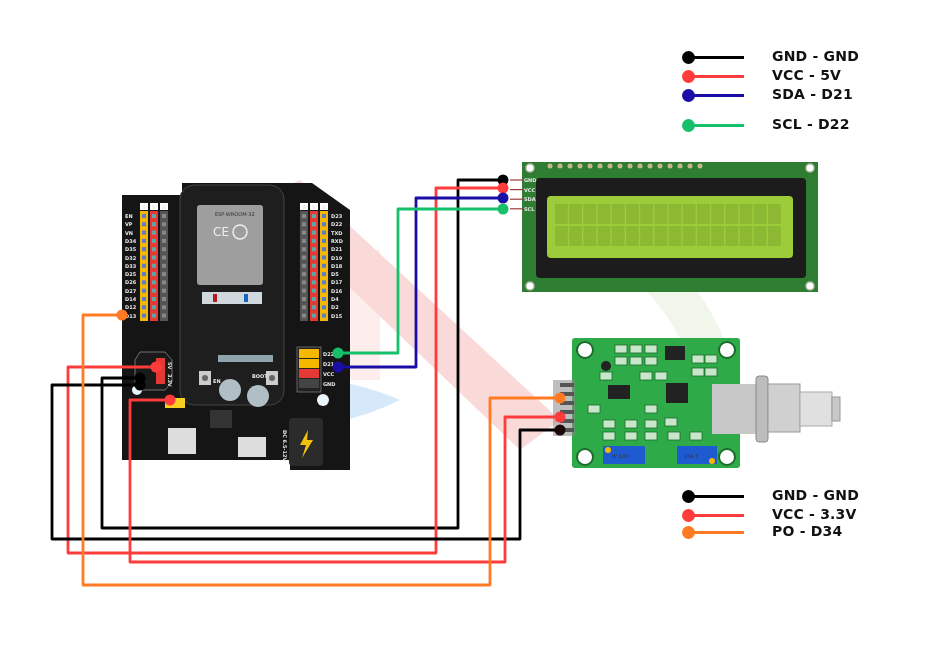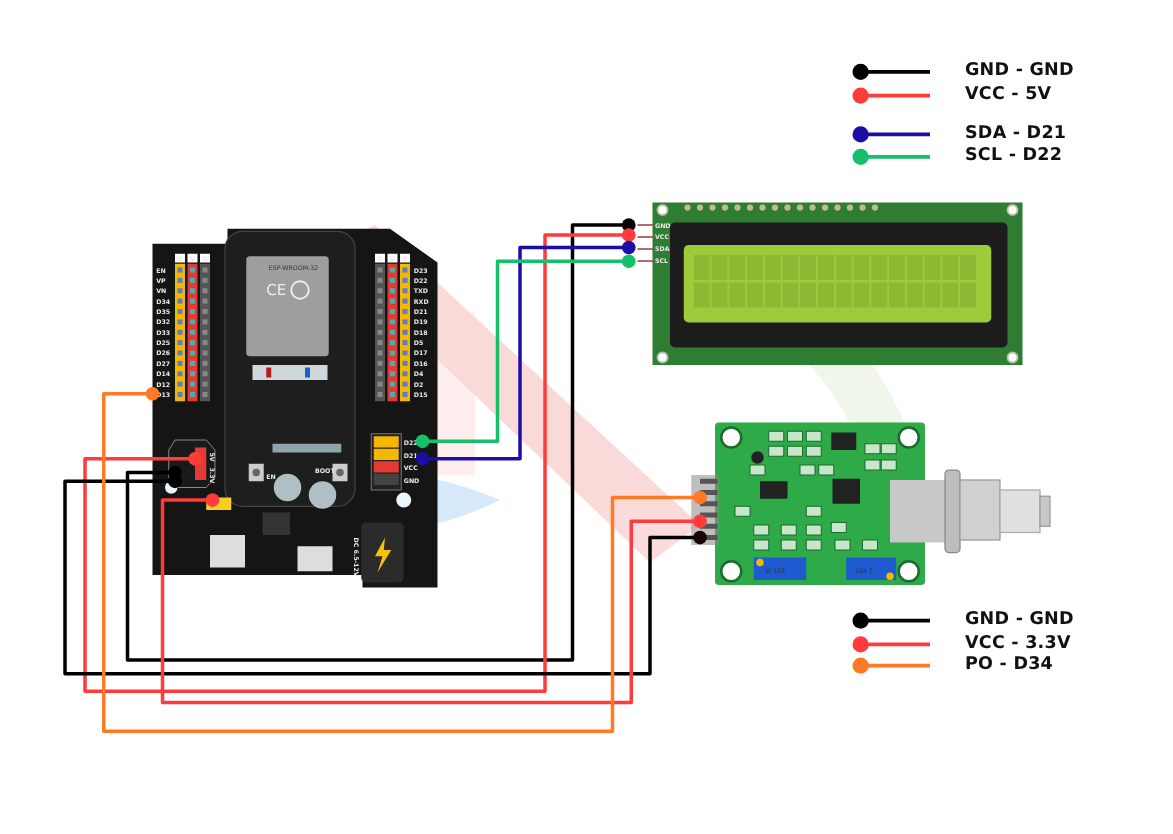--- a/index.html
+++ b/index.html
@@ -394,21 +394,21 @@
       <div class="legend-row" style="top: 0px;">
         <div class="legend-line" style="background: rgb(0, 0, 0);"></div>
         <div class="legend-dot" style="background: rgb(0, 0, 0);"></div>
         <div class="legend-text">GND - GND</div>
       </div>
       <div class="legend-row" style="top: 19px; text-align: right;">
         <div class="legend-line" style="background: rgb(255, 59, 59);"></div>
         <div class="legend-dot" style="background: rgb(255, 59, 59);"></div>
         <div class="legend-text">VCC - 5V</div>
       </div>
-      <div class="legend-row" style="top: 50px;">
+      <div class="legend-row" style="top: 38px;">
         <div class="legend-line" style="background: rgb(26, 14, 166);"></div>
         <div class="legend-dot" style="background: rgb(26, 14, 166);"></div>
         <div class="legend-text">SDA - D21</div>
       </div>
       <div class="legend-row" style="top: 68px;">
         <div class="legend-line" style="background: rgb(22, 192, 106);"></div>
         <div class="legend-dot" style="background: rgb(22, 192, 106);"></div>
         <div class="legend-text">SCL - D22</div>
       </div>
     </div>

